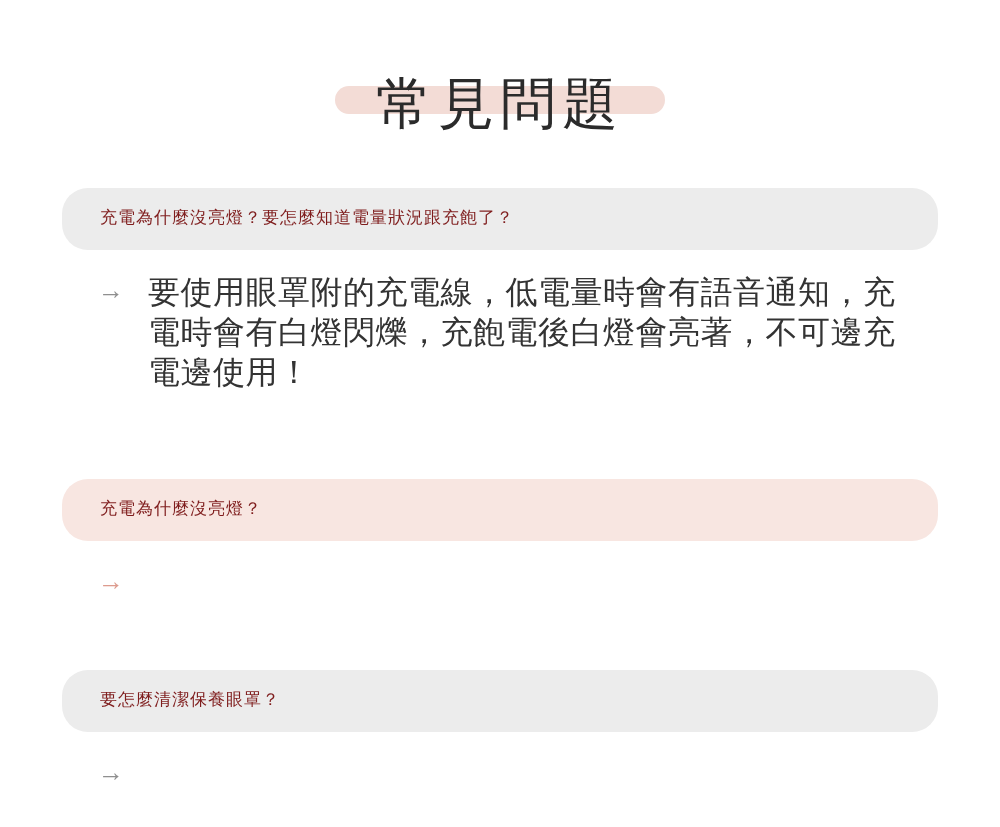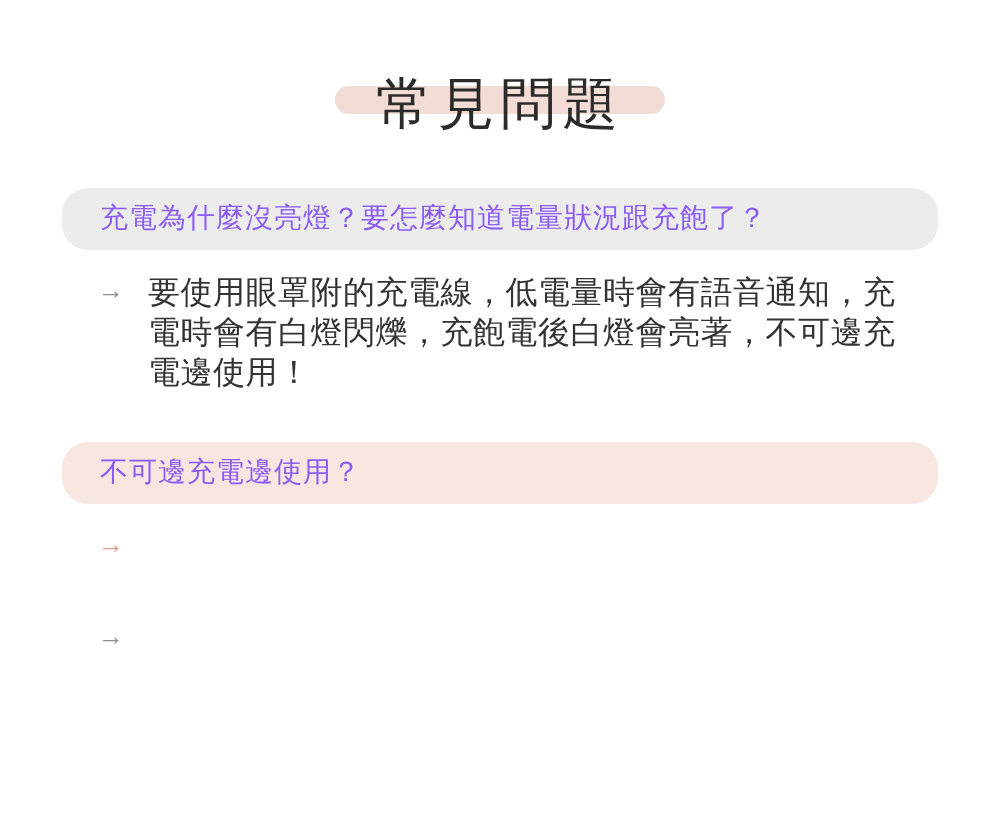--- a/index.html
+++ b/index.html
@@ -55,25 +55,26 @@
   .faq-list {
     margin-top: 76px;
     padding: 0 62px;
   }
   .faq-item {
     margin-bottom: 10px;
   }
   .question {
     border-radius: 26px;
     padding: 15px 38px 17px 38px;
-    font-size: 28px;
+    font-size: 17px;
     line-height: 30px;
     letter-spacing: 1px;
-    color: #8b5cf6;
+    color: #7f1d1d;
     box-sizing: border-box;
+    margin-top: 37px;
   }
   .q-gray { background: #ececec; }
   .q-pink { background: #f8e6e1; }
 
   .answer {
     display: flex;
     align-items: flex-start;
     padding: 22px 20px 6px 36px;
   }
   .arrow {
@@ -114,28 +115,29 @@
       <div class="question q-gray">充電為什麼沒亮燈？要怎麼知道電量狀況跟充飽了？</div>
       <div class="answer">
         <span class="arrow">→</span>
         <span class="answer-text">要使用眼罩附的充電線，低電量時會有語音通知，充電時會有白燈閃爍，充飽電後白燈會亮著，不可邊充電邊使用！</span>
       </div>
     </div>
 
     <div class="gap-lg"></div>
 
     <div class="faq-item">
-      <div class="question q-pink">不可邊充電邊使用？</div>
+      <div class="question q-pink">充電為什麼沒亮燈？</div>
       <div class="answer">
         <span class="arrow arrow-pink">→</span>
       </div>
     </div>
 
     <div class="gap-md"></div>
 
     <div class="faq-item">
+      <div class="question q-gray">要怎麼清潔保養眼罩？</div>
       <div class="answer">
         <span class="arrow">→</span>
       </div>
     </div>
 
   </div>
 </div>
 
 </body></html>

